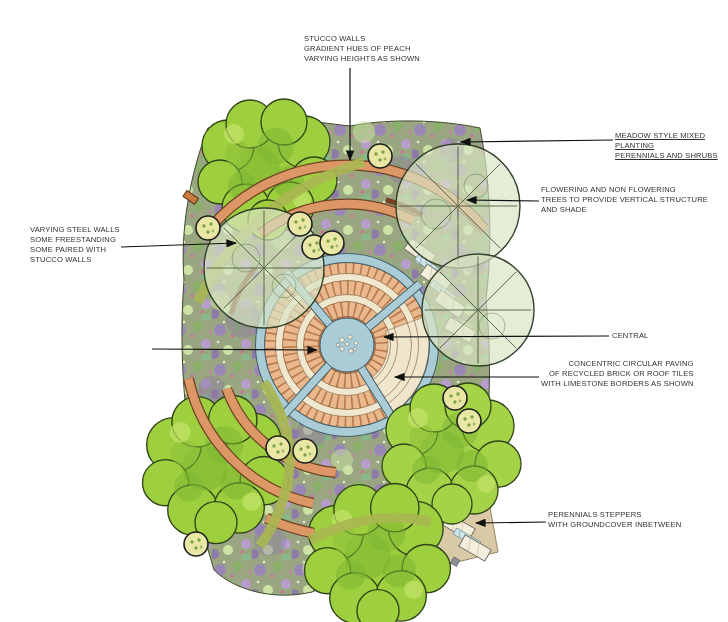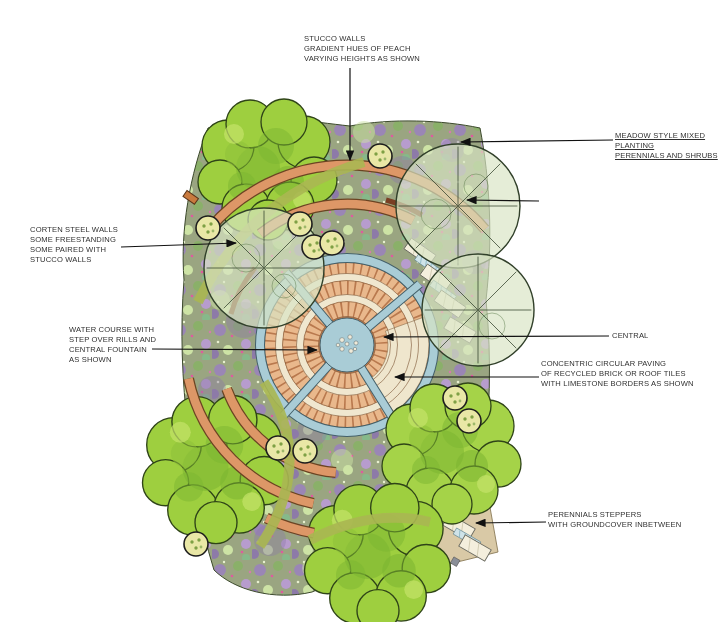--- a/index.html
+++ b/index.html
@@ -296,28 +296,27 @@
     <line x1="527" y1="377" x2="383" y2="377" marker-end="url(#arrow)"></line>
     <line x1="534" y1="522" x2="464" y2="523" marker-end="url(#arrow)"></line>
   </g>
 </svg>
 
 <div class="ann" style="left:292px;top:34px;">STUCCO WALLS
 GRADIENT HUES OF PEACH
 VARYING HEIGHTS AS SHOWN</div>
 <div class="ann" style="left:603px;top:131px;text-decoration:underline;">MEADOW STYLE MIXED PLANTING
 PERENNIALS AND SHRUBS</div>
-<div class="ann" style="left:18px;top:225px;">CORTEN STEEL WALLS
+<div class="ann" style="left:529px;top:185px;">FLOWERING AND NON FLOWERING
+TREES TO PROVIDE VERTICAL STRUCTURE
+AND SHADE</div>
+<div class="ann" style="left:18px;top:225px;">VARYING STEEL WALLS
 SOME FREESTANDING
 SOME PAIRED WITH
 STUCCO WALLS</div>
-<div class="ann" style="left:57px;top:325px;">WATER COURSE WITH
-STEP OVER RILLS AND
-CENTRAL FOUNTAIN
-AS SHOWN</div>
 <div class="ann" style="left:600px;top:331px;">CENTRAL</div>
-<div class="ann" style="left:529px;top:359px;">CONCENTRIC CIRCULAR PAVING
+<div class="ann" style="left:529px;top:359px;text-align:right;">CONCENTRIC CIRCULAR PAVING
 OF RECYCLED BRICK OR ROOF TILES
 WITH LIMESTONE BORDERS AS SHOWN</div>
 <div class="ann" style="left:536px;top:510px;">PERENNIALS STEPPERS
 WITH GROUNDCOVER INBETWEEN</div>
 
 </div>
 
 </body></html>

